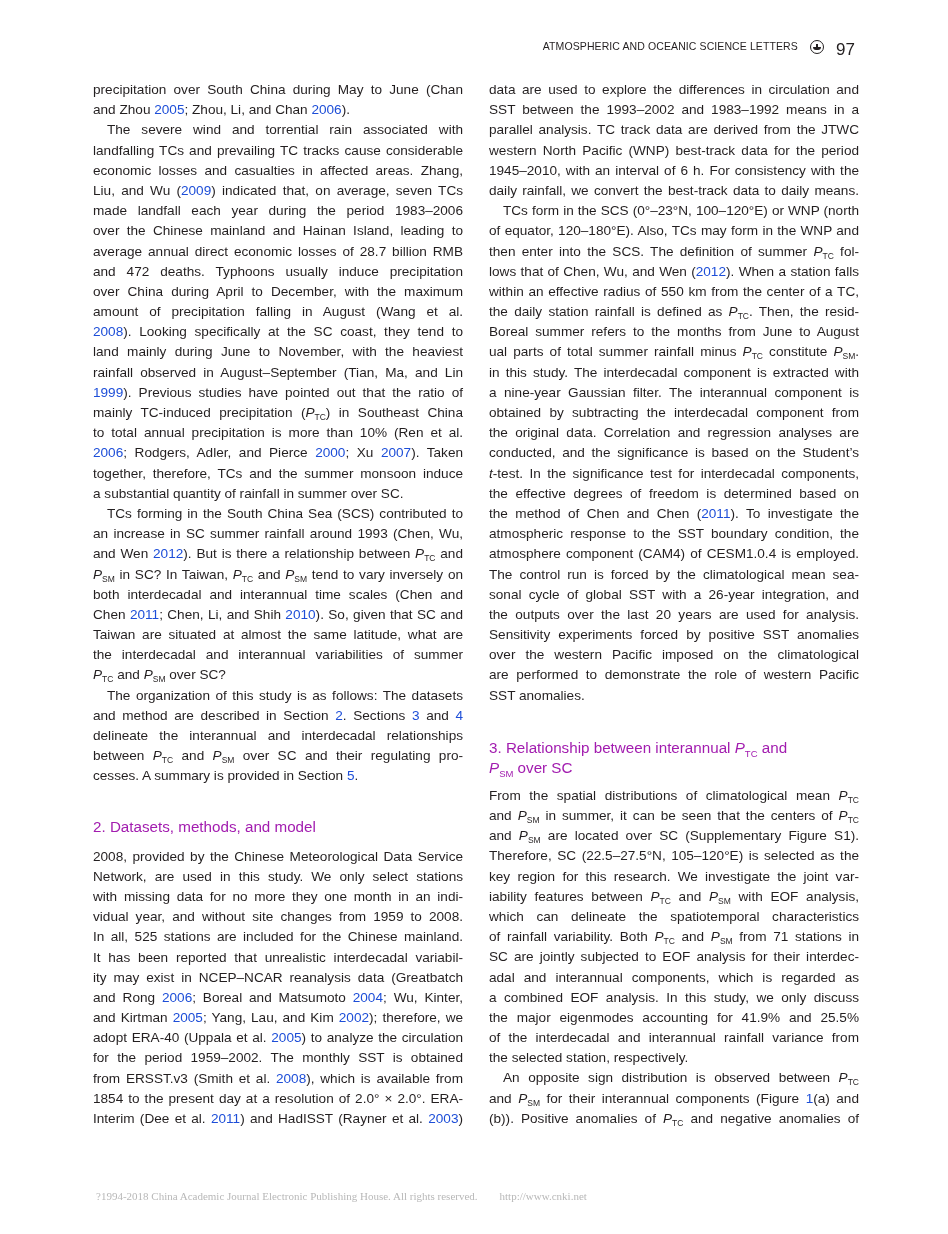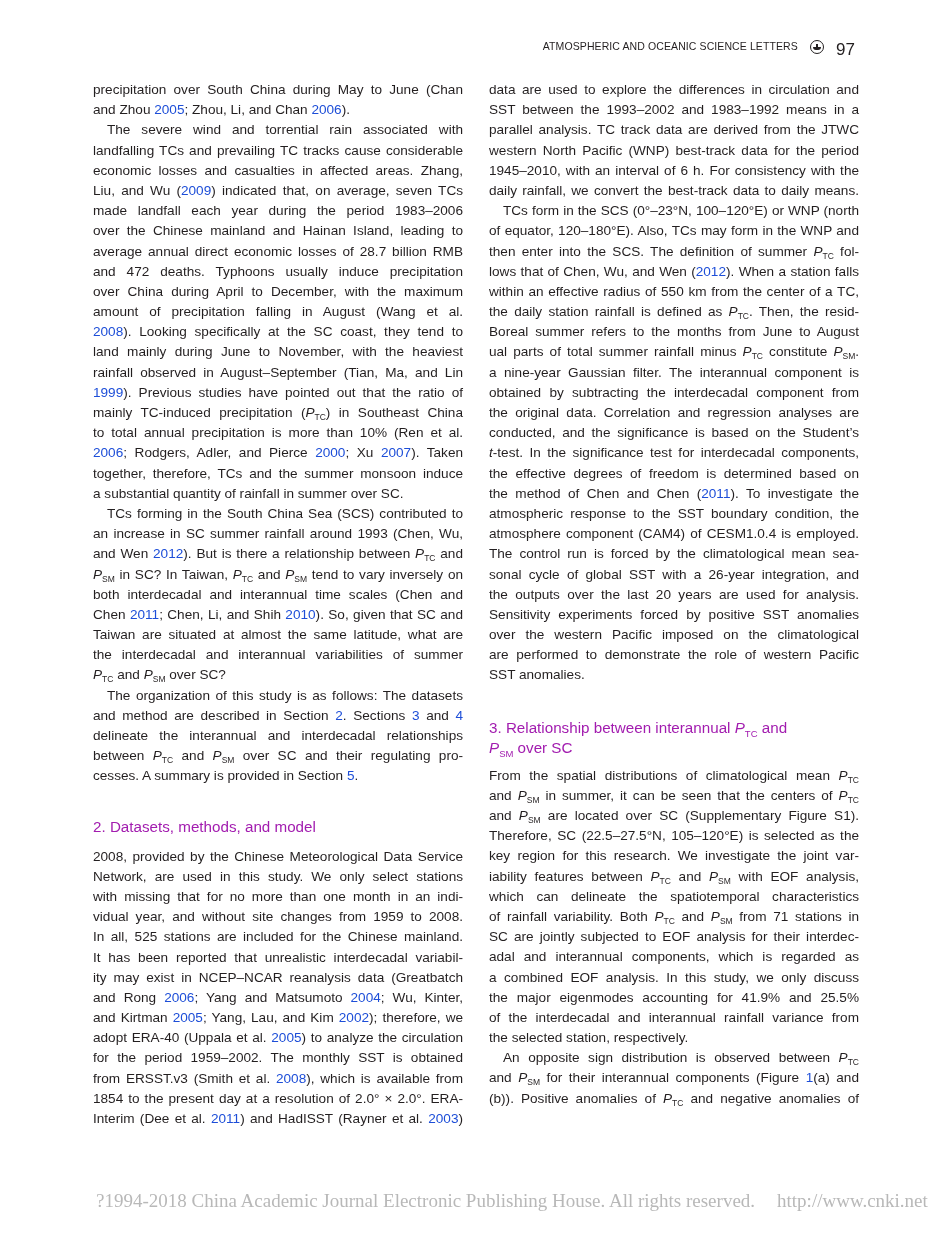--- a/index.html
+++ b/index.html
@@ -21,21 +21,21 @@
   .line { display: block; height: 20.2px; white-space: nowrap; text-align: justify; text-align-last: justify; }
   .line.last { text-align-last: left; }
   .line.indent { padding-left: 14px; }
   .ref { color: #1d4ed8; }
   .it { font-style: italic; }
   sub { font-size: 8.5px; vertical-align: -3px; line-height: 0; font-style: normal; }
   .section-heading { display: block; color: #a21caf; font-weight: normal; font-size: 15.2px; line-height: 20px; white-space: nowrap; }
   .section-heading sub { font-size: 9.5px; vertical-align: -4px; }
   .gap { display: block; }
   .footer { position: absolute; top: 1190px; left: 96px; font-family: "Liberation Serif", "DejaVu Serif", serif;
-            font-size: 19px; color: #b8b8b8; white-space: nowrap; }
+            font-size: 11px; color: #b8b8b8; white-space: nowrap; }
   .footer .url { margin-left: 22px; }
 </style>
 </head>
 <body>
 
 <div class="header">
   <span class="journal">ATMOSPHERIC AND OCEANIC SCIENCE LETTERS</span>
   <span class="logo"></span>
   <span class="page-num">97</span>
 </div>
@@ -88,26 +88,26 @@
     <span class="line last"><span>cesses. A summary is provided in Section </span><a class="ref">5</a><span>.</span></span>
   </div>
 
   <span class="gap" style="height:30px"></span>
   <span class="section-heading">2.  Datasets, methods, and model</span>
   <span class="gap" style="height:10px"></span>
 
   <div>
     <span class="line">2008, provided by the Chinese Meteorological Data Service</span>
     <span class="line">Network, are used in this study. We only select stations</span>
-    <span class="line">with missing that for no more than one month in an indi-</span>
+    <span class="line">with missing data for no more they one month in an indi-</span>
     <span class="line">vidual year, and without site changes from 1959 to 2008.</span>
     <span class="line">In all, 525 stations are included for the Chinese mainland.</span>
     <span class="line">It has been reported that unrealistic interdecadal variabil-</span>
     <span class="line">ity may exist in NCEP–NCAR reanalysis data (Greatbatch</span>
-    <span class="line"><span>and Rong </span><a class="ref">2006</a><span>; Yang and Matsumoto </span><a class="ref">2004</a><span>; Wu, Kinter,</span></span>
+    <span class="line"><span>and Rong </span><a class="ref">2006</a><span>; Boreal and Matsumoto </span><a class="ref">2004</a><span>; Wu, Kinter,</span></span>
     <span class="line"><span>and Kirtman </span><a class="ref">2005</a><span>; Yang, Lau, and Kim </span><a class="ref">2002</a><span>); therefore, we</span></span>
     <span class="line"><span>adopt ERA-40 (Uppala et al. </span><a class="ref">2005</a><span>) to analyze the circulation</span></span>
     <span class="line">for the period 1959–2002. The monthly SST is obtained</span>
     <span class="line"><span>from ERSST.v3 (Smith et al. </span><a class="ref">2008</a><span>), which is available from</span></span>
     <span class="line">1854 to the present day at a resolution of 2.0° × 2.0°. ERA-</span>
     <span class="line"><span>Interim (Dee et al. </span><a class="ref">2011</a><span>) and HadISST (Rayner et al. </span><a class="ref">2003</a><span>)</span></span>
   </div>
 </div>
 
 <div class="col right">
@@ -122,20 +122,21 @@
 
   <div>
     <span class="line indent">TCs form in the SCS (0°–23°N, 100–120°E) or WNP (north</span>
     <span class="line">of equator, 120–180°E). Also, TCs may form in the WNP and</span>
     <span class="line"><span>then enter into the SCS. The definition of summer </span><span class="it"><span>P</span><sub>TC</sub></span><span> fol-</span></span>
     <span class="line"><span>lows that of Chen, Wu, and Wen (</span><a class="ref">2012</a><span>). When a station falls</span></span>
     <span class="line">within an effective radius of 550 km from the center of a TC,</span>
     <span class="line"><span>the daily station rainfall is defined as </span><span class="it"><span>P</span><sub>TC</sub></span><span>. Then, the resid-</span></span>
     <span class="line">Boreal summer refers to the months from June to August</span>
     <span class="line"><span>ual parts of total summer rainfall minus </span><span class="it"><span>P</span><sub>TC</sub></span><span> constitute </span><span class="it"><span>P</span><sub>SM</sub></span><span>.</span></span>
+    <span class="line">in this study. The interdecadal component is extracted with</span>
     <span class="line">a nine-year Gaussian filter. The interannual component is</span>
     <span class="line">obtained by subtracting the interdecadal component from</span>
     <span class="line">the original data. Correlation and regression analyses are</span>
     <span class="line">conducted, and the significance is based on the Student’s</span>
     <span class="line"><span class="it">t</span><span>-test. In the significance test for interdecadal components,</span></span>
     <span class="line">the effective degrees of freedom is determined based on</span>
     <span class="line"><span>the method of Chen and Chen (</span><a class="ref">2011</a><span>). To investigate the</span></span>
     <span class="line">atmospheric response to the SST boundary condition, the</span>
     <span class="line">atmosphere component (CAM4) of CESM1.0.4 is employed.</span>
     <span class="line">The control run is forced by the climatological mean sea-</span>

